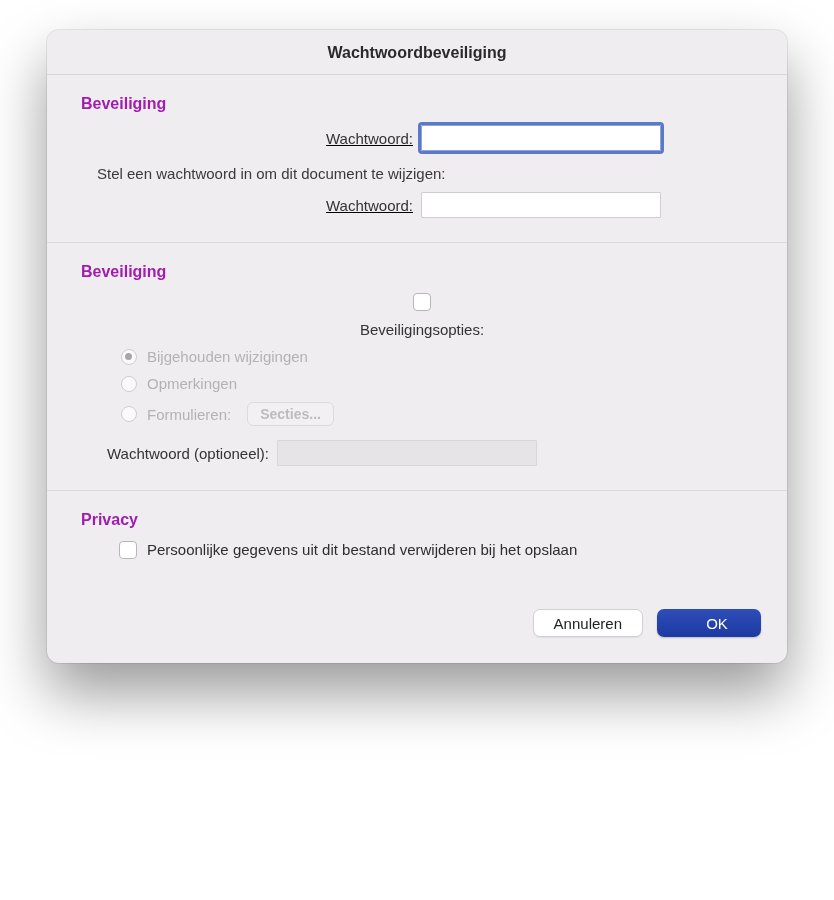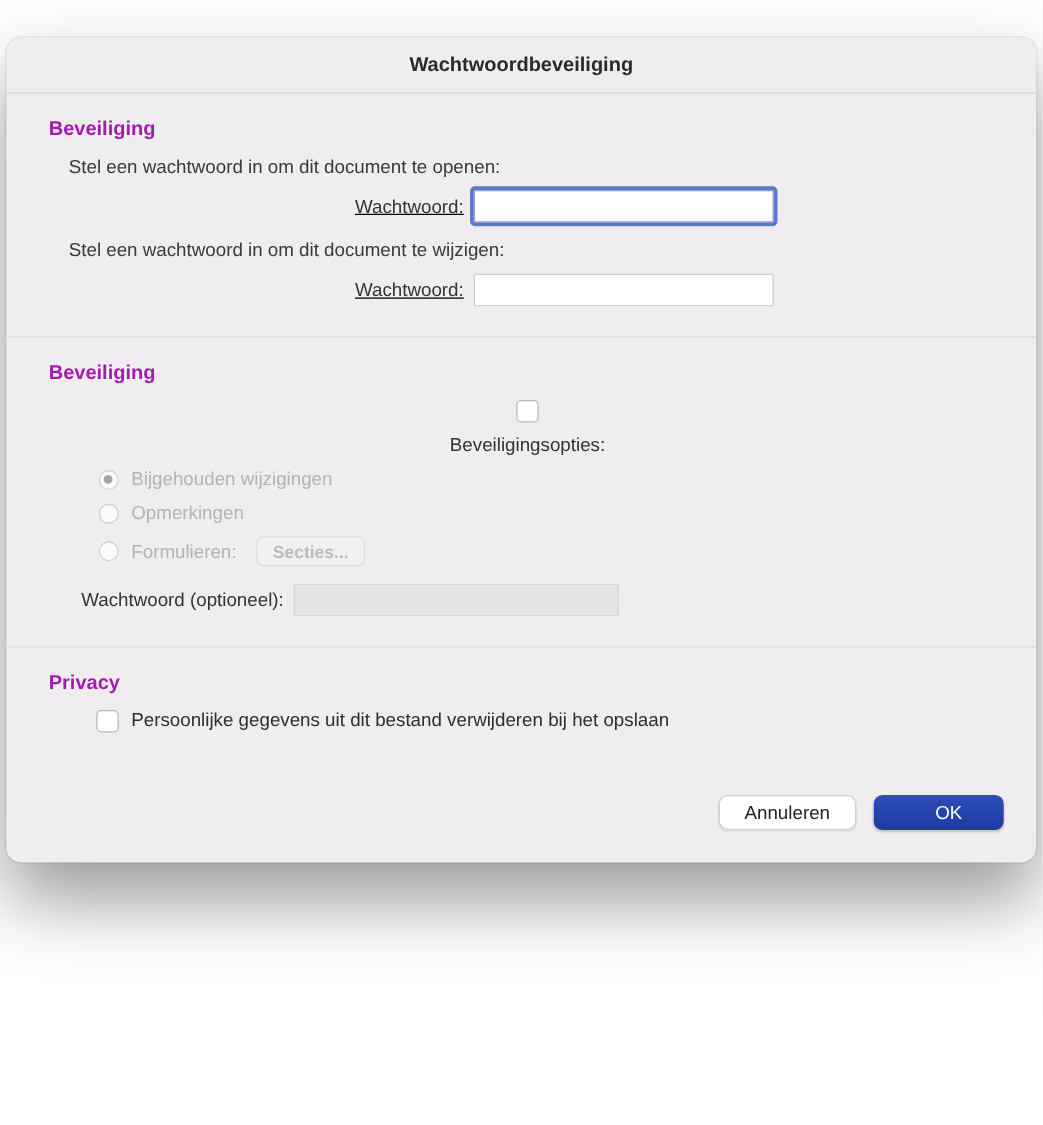--- a/index.html
+++ b/index.html
@@ -7,21 +7,21 @@
       font-family: -apple-system, BlinkMacSystemFont, "Segoe UI", Helvetica, Arial, sans-serif;
       background: #fff;
       width: 834px;
       height: 900px;
       display: flex;
       align-items: flex-start;
       justify-content: center;
       padding-top: 30px;
     }
     .window {
-      width: 824px;
+      width: 740px;
       background: #efedef;
       border-radius: 12px;
       box-shadow: 0 30px 60px rgba(0,0,0,0.4), 0 0 0 1px rgba(0,0,0,0.08);
       overflow: hidden;
     }
     .titlebar {
       text-align: center;
       padding: 14px 0 12px;
       font-size: 16px;
       font-weight: 700;
@@ -189,21 +189,20 @@
 <body>
 
 <div class="window">
   <div class="titlebar">Wachtwoordbeveiliging</div>
 
   <div class="content">
 
     <div class="section">
       <div class="section-title">Beveiliging</div>
 
-      <div class="desc">Stel een wachtwoord in om dit document te openen:</div>
       <div class="row">
         <div class="row-label">Wachtwoord:</div>
         <input type="password" class="text-input focused" value="" style="">
       </div>
 
       <div class="desc">Stel een wachtwoord in om dit document te wijzigen:</div>
       <div class="row" style="margin-bottom:2px;">
         <div class="row-label">Wachtwoord:</div>
         <input type="password" class="text-input" value="" style="">
       </div>

